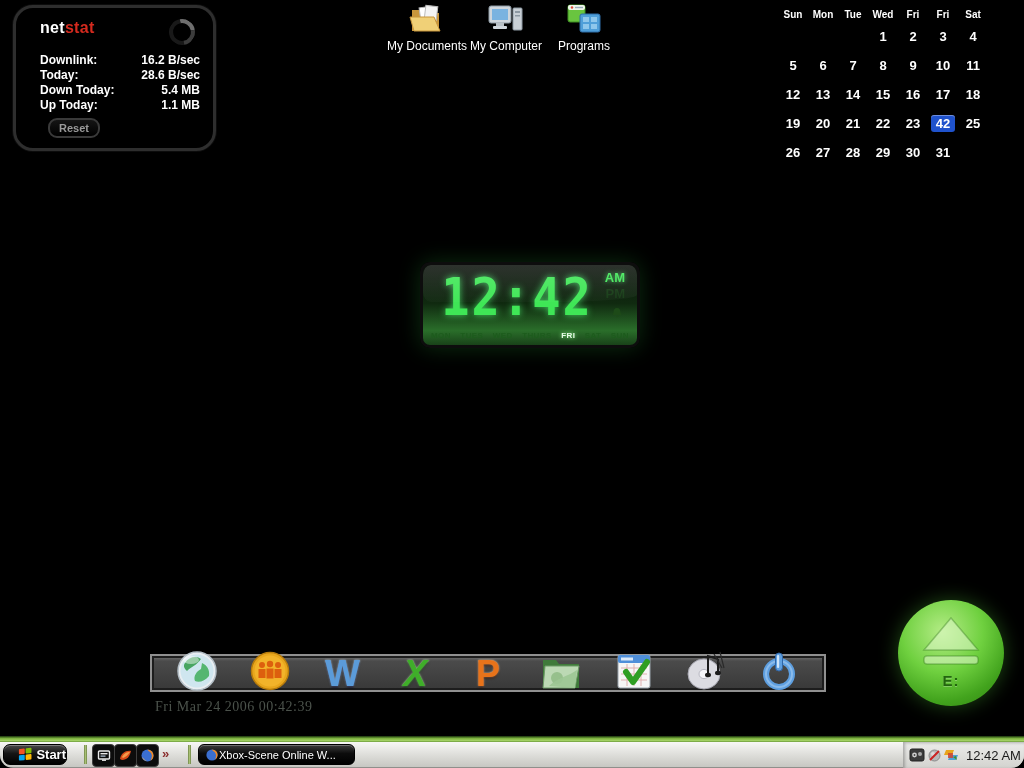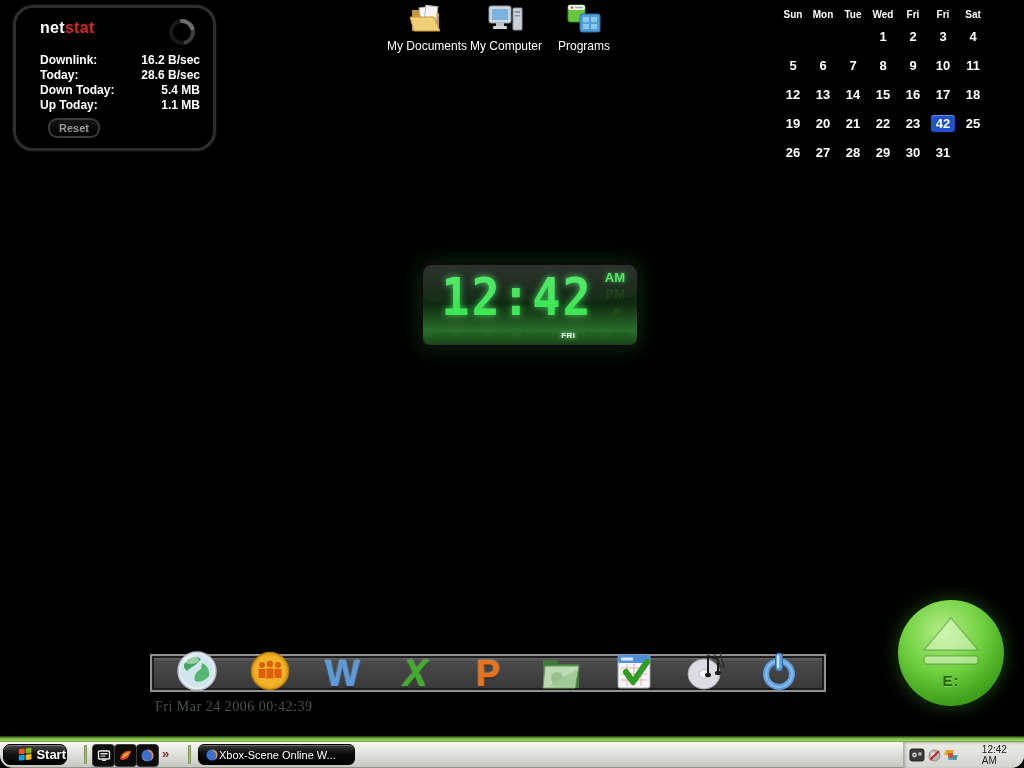--- a/index.html
+++ b/index.html
@@ -96,21 +96,21 @@
           border:1px solid #3f3f3f;display:flex;align-items:center;justify-content:center;cursor:pointer;}
   .chevron{position:absolute;left:162px;top:4px;color:#8b2f2f;font-size:13px;font-weight:bold;cursor:pointer;}
   .task-btn{position:absolute;left:198px;top:2px;width:157px;height:21px;border-radius:6px;
             background:linear-gradient(#3c3c3c,#0c0c0c 45%,#000);border:1px solid #000;
             box-shadow:inset 0 1px 0 rgba(255,255,255,.28);display:flex;align-items:center;
             padding:0 6px;box-sizing:border-box;cursor:pointer;}
   .task-btn .txt{color:#fff;font-size:11px;white-space:nowrap;overflow:hidden;text-overflow:ellipsis;}
   .tray{position:absolute;right:0;top:0;height:26px;width:121px;display:flex;align-items:center;
         gap:2px;padding-left:6px;box-sizing:border-box;
         box-shadow:inset 2px 1px 3px rgba(0,0,0,.25);background:linear-gradient(#ececea,#d3d3cf);}
-  .tray .time{margin-left:20px;font-size:10px;color:#1a1a1a;}
+  .tray .time{margin-left:4px;font-size:13px;color:#1a1a1a;}
 </style>
 </head>
 <body>
 
 <div class="screen">
 
   <div class="netstat">
     <div class="ns-title"><span class="net">net</span><span class="stat">stat</span></div>
     <div class="ns-spinner"></div>
     <div class="ns-rows">

